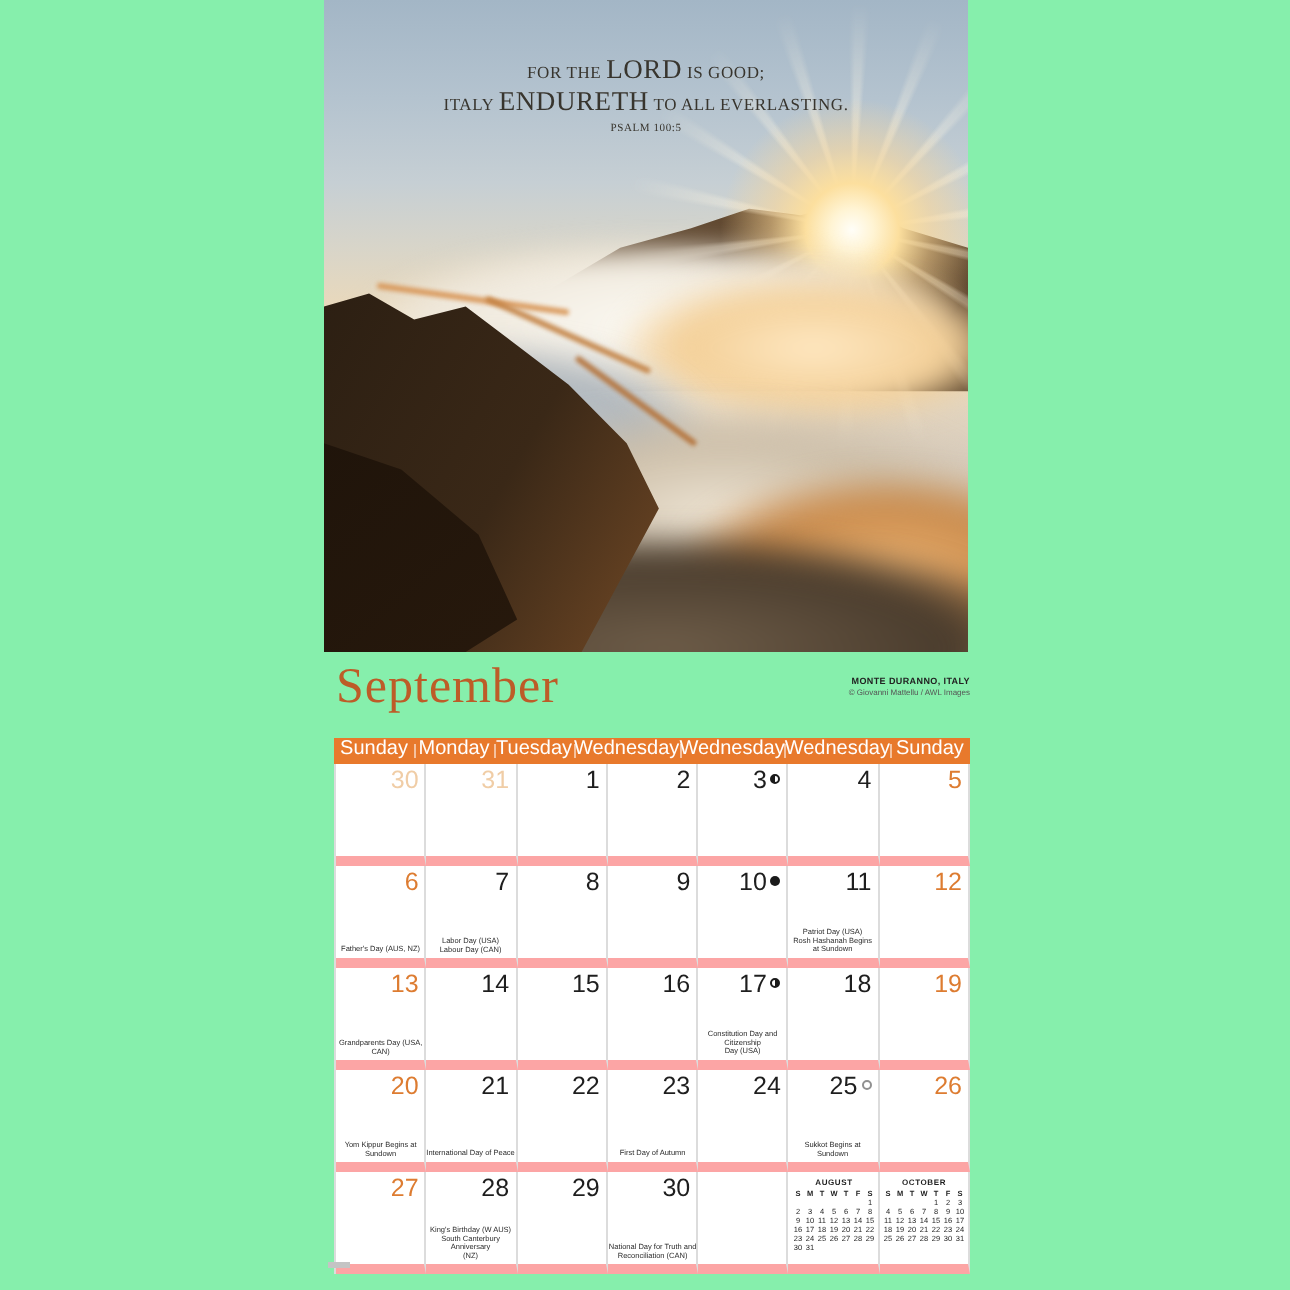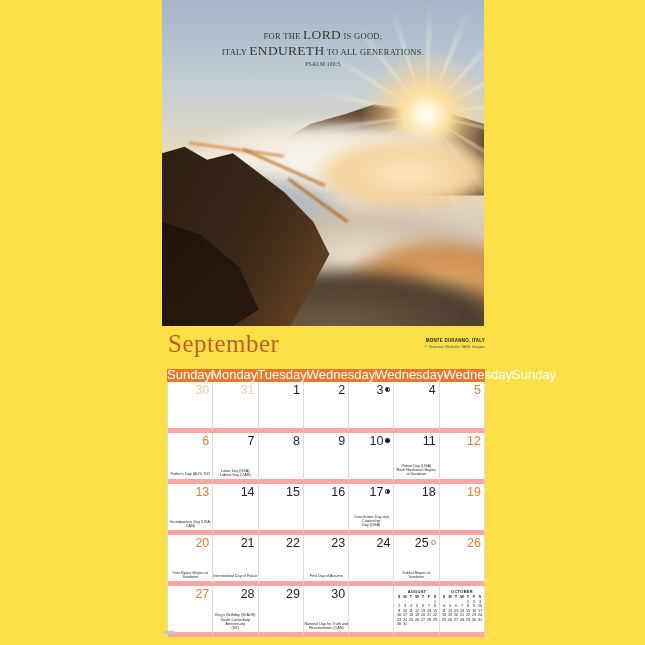--- a/index.html
+++ b/index.html
@@ -1,16 +1,16 @@
 <!DOCTYPE html>
 <html><head>
 <meta charset="utf-8">
 <style>
   html,body{margin:0;padding:0;background:#fff;}
-  .stage{position:relative;width:645px;height:645px;background:#fde047;overflow:hidden;
+  .stage{position:relative;width:645px;height:645px;background:#86efac;overflow:hidden;
          font-family:"Liberation Sans",sans-serif;}
 
   
   .photo{position:absolute;left:162px;top:0;width:322px;height:326px;overflow:hidden;background:#c7d2da;}
   .layer{position:absolute;}
   .sky{inset:0;background:linear-gradient(180deg,#a3b6c6 0%,#b4c3cf 15%,#c6cfd4 28%,#d8d5c9 38%,
        #e7d8bd 46%,#f2e2c2 52%,#e8d9c0 58%,#d9cdbd 70%,#cfc3b2 100%);}
   .ridge-far{inset:0;clip-path:polygon(34% 45%,46% 38%,57% 35%,66% 32%,74% 33%,82% 31%,90% 35%,100% 38%,100% 60%,34% 60%);
        background:linear-gradient(180deg,#8a6a4c 0%,#5f472f 35%,#3c2e1f 100%);}
   .rays{left:264px;top:115px;width:260px;height:260px;margin:-130px 0 0 -130px;
@@ -50,21 +50,21 @@
          font-size:25px;line-height:36px;color:#bd5c28;letter-spacing:.5px;}
   .credit{position:absolute;right:0;top:12px;width:0;}
   .credit-inner{position:absolute;right:0;top:0;width:300px;text-align:right;
          transform:scale(.5);transform-origin:top right;color:#222;}
   .credit-loc{font-size:9px;font-weight:bold;letter-spacing:.4px;}
   .credit-line{font-size:8px;color:#555;margin-top:2px;}
 
   
   .weekday-bar{position:absolute;left:167px;top:369px;width:318px;height:12.5px;
          display:grid;grid-template-columns:repeat(7,1fr);align-items:center;}
-  .wd{color:#fff;font-size:13px;text-align:center;position:relative;line-height:12.5px;}
+  .wd{color:#fff;font-size:10px;text-align:center;position:relative;line-height:12.5px;}
   .wd + .wd::before{content:'';position:absolute;left:0;top:2.5px;bottom:2.5px;width:1px;
          background:rgba(255,255,255,.55);}
 
   
   .grid{position:absolute;left:167px;top:381.5px;width:318px;height:255.5px;
          display:grid;grid-template-rows:repeat(5,1fr);grid-template-columns:repeat(7,1fr);
          border-left:1px solid #dcdcdc;box-sizing:border-box;}
   .cell{position:relative;border-right:1px solid #dcdcdc;border-bottom:5px solid #fca5a5;background:#fff;overflow:visible;}
   .daynum{position:absolute;top:2px;right:3px;display:flex;align-items:flex-start;gap:2px;}
   .num{font-size:12.5px;line-height:13px;color:#1e1e1e;font-weight:500;}
@@ -106,21 +106,21 @@
     <div class="layer cl cl6"></div>
     <div class="layer rock-main"></div>
     <div class="layer hl hl1"></div>
     <div class="layer hl hl2"></div>
     <div class="layer hl hl3"></div>
     <div class="layer rock-low"></div>
 
     <div class="verse">
       <div id="verse-lines">
           <div class="vline"><span>FOR THE </span><span class="big">LORD</span><span> IS GOOD;</span></div>
-          <div class="vline"><span>ITALY </span><span class="big">ENDURETH</span><span> TO ALL GENERATIONS.</span></div>
+          <div class="vline"><span>ITALY </span><span class="big">ENDURETH</span><span> TO ALL EVERLASTING.</span></div>
         </div>
       <div class="vref-wrap">PSALM 100:5</div>
     </div>
   </div>
 
   <div class="title-row">
     <h1 class="month-title" style="color: rgb(189, 92, 40);">September</h1>
     <div class="credit">
       <div class="credit-inner">
         <div class="credit-loc">MONTE DURANNO, ITALY</div>

